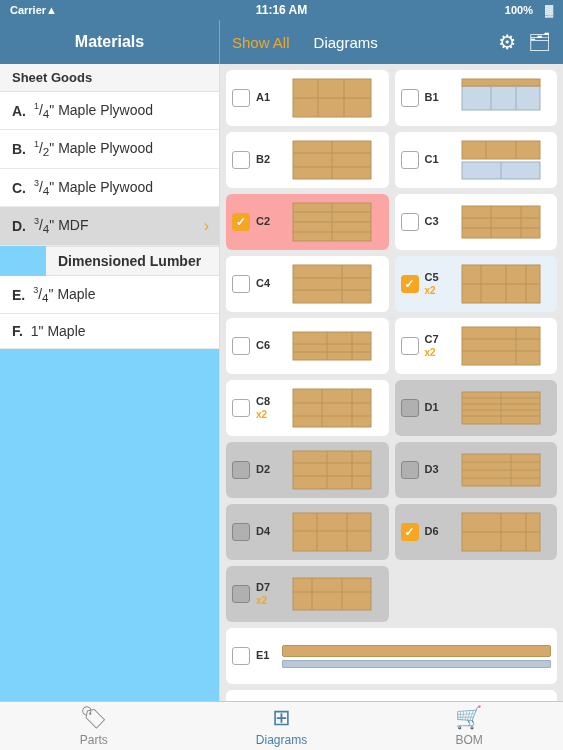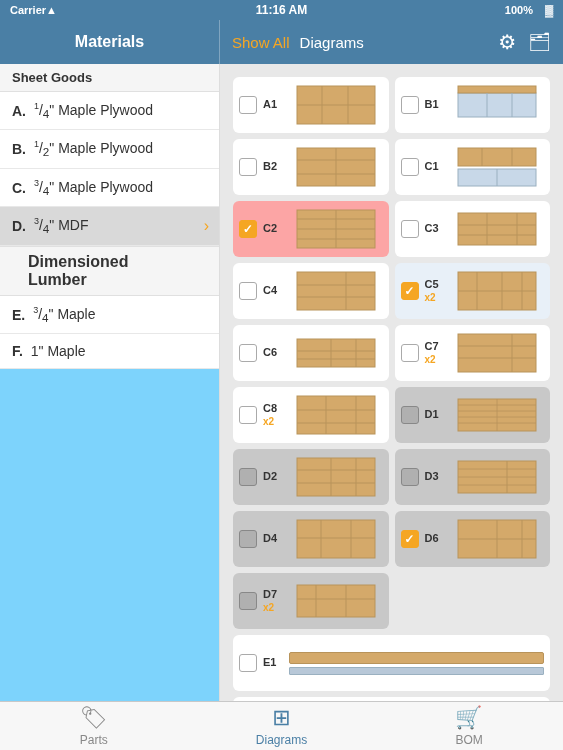--- a/index.html
+++ b/index.html
@@ -40,21 +40,21 @@
     }
     .header-right {
       flex: 1;
       display: flex;
       align-items: center;
       justify-content: space-between;
       padding: 0 12px;
     }
     .header-tabs {
       display: flex;
-      gap: 10px;
+      gap: 24px;
       align-items: center;
     }
     .header-tab {
       font-size: 15px;
       font-weight: 500;
       cursor: pointer;
     }
     .header-tab.active { color: #f5a623; }
     .header-tab.inactive { color: white; }
     .header-icons {
@@ -114,34 +114,35 @@
       vertical-align: super;
     }
     .sidebar-item .chevron {
       position: absolute;
       right: 10px;
       color: #f5a623;
       font-size: 16px;
     }
     .sidebar-section-header-2 {
       background: #f5f5f5;
-      padding: 6px 28px;
-      font-size: 16px;
+      padding: 6px 12px;
+      font-size: 14px;
       font-weight: 700;
       color: #333;
       border-bottom: 1px solid #e0e0e0;
       border-top: 1px solid #e0e0e0;
+      margin-left: 46px;
     }
 
     
     .diagrams-panel {
       flex: 1;
       background: #e8e8e8;
       overflow-y: auto;
-      padding: 13px;
+      padding: 6px;
     }
     .diagrams-grid {
       display: grid;
       grid-template-columns: 1fr 1fr;
       gap: 6px;
     }
     .diagram-cell {
       background: white;
       border-radius: 6px;
       padding: 6px;

